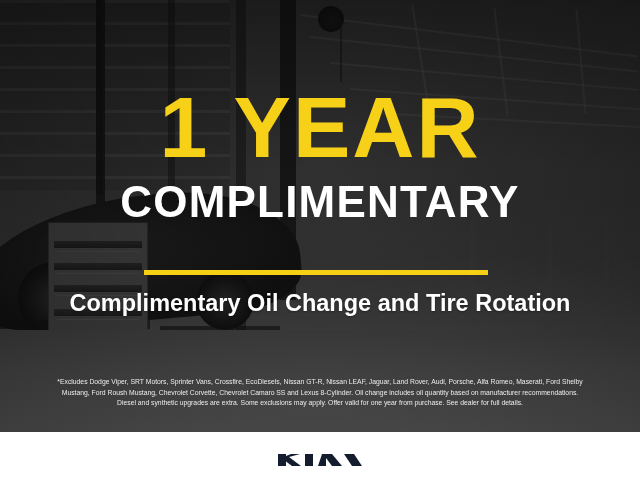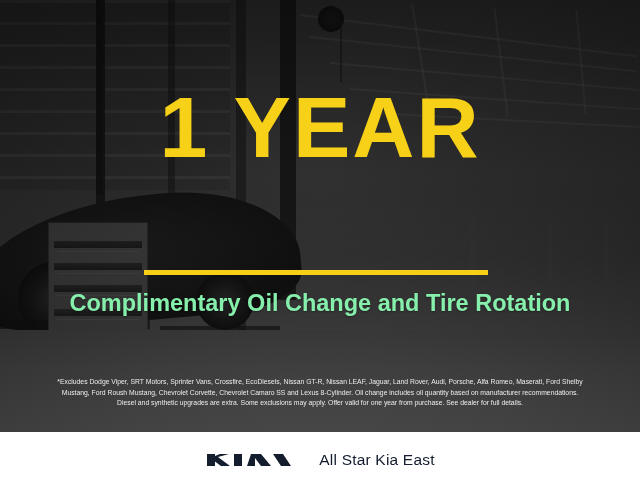--- a/index.html
+++ b/index.html
@@ -124,21 +124,21 @@
     line-height:1.08;
     font-family:"Liberation Sans",sans-serif;
   }
   .divider{
     position:absolute;left:144px;top:270px;width:344px;height:5px;
     background:#F5D014;
   }
   .subhead{
     position:absolute;left:18px;top:288px;width:604px;
     text-align:center;
-    color:#86efac;
+    color:#ffffff;
     font-size:23.5px;
     font-weight:bold;
     line-height:1.36;
     font-family:"Liberation Sans",sans-serif;
     text-shadow:0 1px 2px rgba(0,0,0,.35);
   }
   .disclaimer{
     position:absolute;left:14px;top:377px;width:612px;
     text-align:center;
     color:#ececec;
@@ -219,20 +219,21 @@
 
     <div class="photo-layer scrim"></div>
     <div class="photo-layer scrim2"></div>
   </div>
 
   <div class="content">
 
     <div class="headline-year">1 YEAR</div>
 
     <div class="headline-sub">
+      <div>COMPLIMENTARY</div>
     </div>
 
     <div class="divider"></div>
 
     <div class="subhead">
       <div>Complimentary Oil Change and Tire Rotation</div>
     </div>
 
     <div class="disclaimer">
       <div>*Excludes Dodge Viper, SRT Motors, Sprinter Vans, Crossfire, EcoDiesels, Nissan GT-R, Nissan LEAF, Jaguar, Land Rover, Audi, Porsche, Alfa Romeo, Maserati, Ford Shelby</div>
@@ -247,17 +248,16 @@
         <g fill="#141D2E">
 
           <path d="M4 12 L4 36 L20 36 L20 27 L32 36 L50 36 L26 18 L48 12 L30 12 L20 16 L20 12 Z"></path>
 
           <path d="M58 12 L74 12 L74 36 L58 36 Z"></path>
 
           <path d="M92 12 L112 12 L132 36 L112 36 L100 20 L100 36 L84 36 Z"></path>
           <path d="M136 12 L156 12 L172 36 L152 36 Z"></path>
         </g>
       </svg>
-      <span class="dealer-name">All Star Kia East</span>
     </div>
   </div>
 
 </div>
 
 </body></html>

